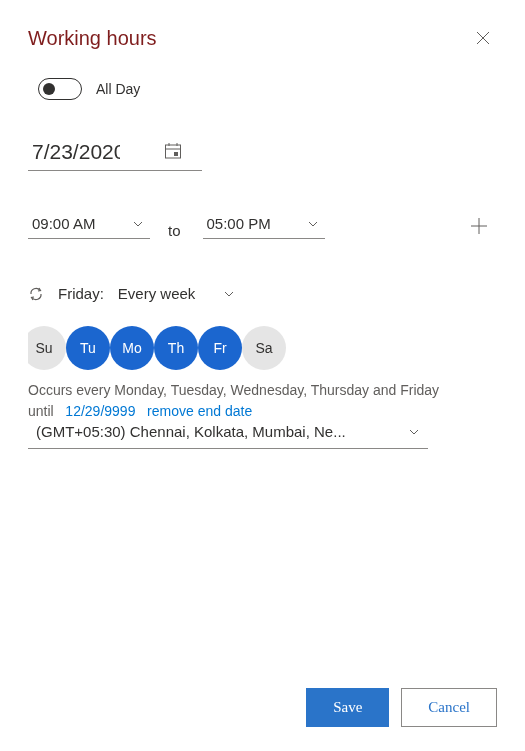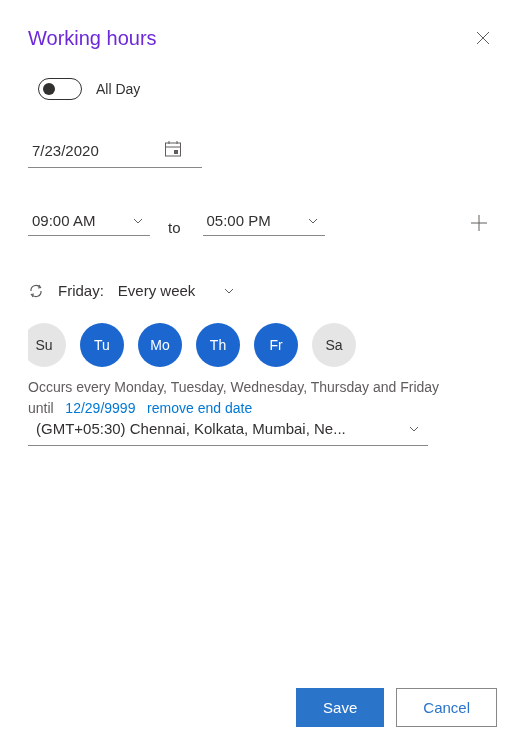--- a/index.html
+++ b/index.html
@@ -21,21 +21,21 @@
     .header {
       display: flex;
       align-items: center;
       justify-content: space-between;
       padding-right: 28px;
       margin-bottom: 26px;
     }
     .title {
       font-size: 20px;
       font-weight: 400;
-      color: #6d28d9;
+      color: #7f1d1d;
     }
     .close-btn {
       background: none;
       border: none;
       cursor: pointer;
       width: 28px;
       height: 28px;
       display: flex;
       align-items: center;
       justify-content: center;
@@ -122,21 +122,20 @@
       display: flex;
       align-items: center;
       gap: 28px;
       cursor: pointer;
       font-size: 15px;
       padding: 2px 0;
       justify-content: flex-end;
     }
     .day-chips {
       display: flex;
-      gap: 14px;
       margin-bottom: 10px;
       margin-left: -6px;
     }
     .chip {
       width: 44px;
       height: 44px;
       border-radius: 50%;
       display: flex;
       align-items: center;
       justify-content: center;
@@ -174,21 +173,21 @@
       text-overflow: ellipsis;
       max-width: 350px;
     }
     .footer {
       display: flex;
       justify-content: flex-end;
       gap: 12px;
       padding: 16px 28px 24px 0;
     }
     .btn {
-      font-family: Liberation Sans, sans-serif;
+      font-family: Liberation Serif, serif;
       font-size: 15px;
       padding: 10px 26px;
       border: 1px solid #8a8886;
       background: #fff;
       cursor: pointer;
     }
     .btn.primary {
       background: #2a74c9;
       border-color: #2a74c9;
       color: #fff;
@@ -199,21 +198,21 @@
     .date-wrap {
       display: flex;
       align-items: center;
       gap: 44px;
       border-bottom: 1px solid #8a8886;
       width: 174px;
       padding: 0 4px 6px 4px;
     }
     .date-wrap input {
       border: none;
-      font-size: 15px;
+      font-size: 21px;
       font-family: inherit;
       background: transparent;
       color: #323130;
       width: 88px;
     }
   </style>
 </head>
 <body>
 
 <div class="modal">

